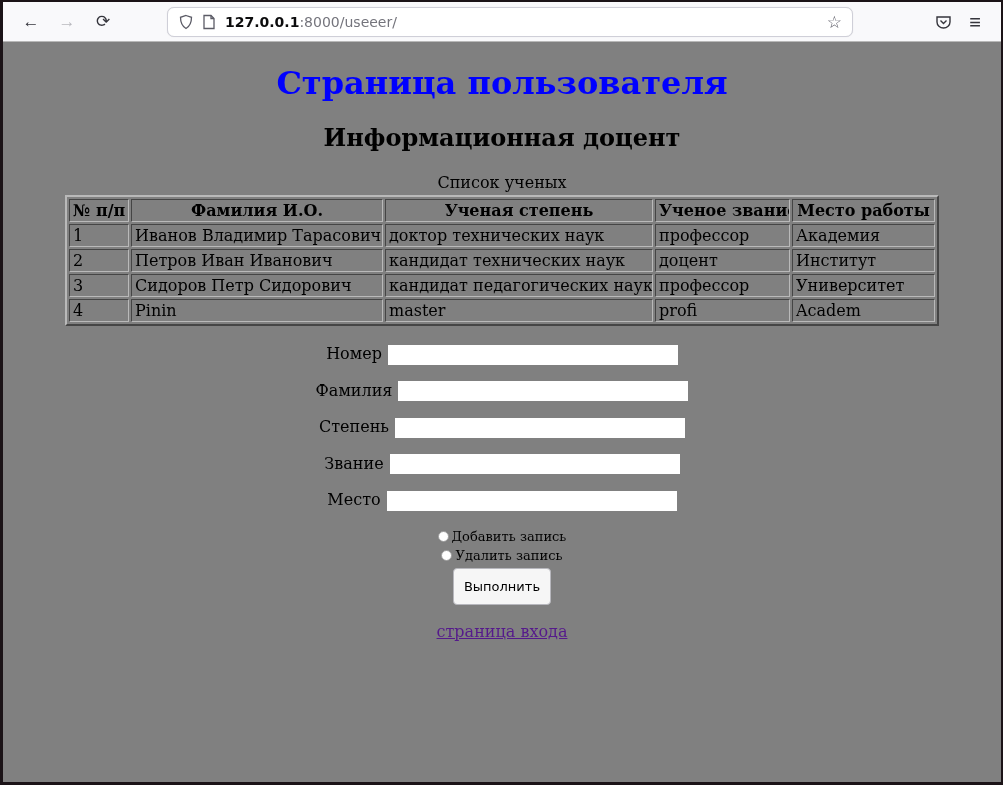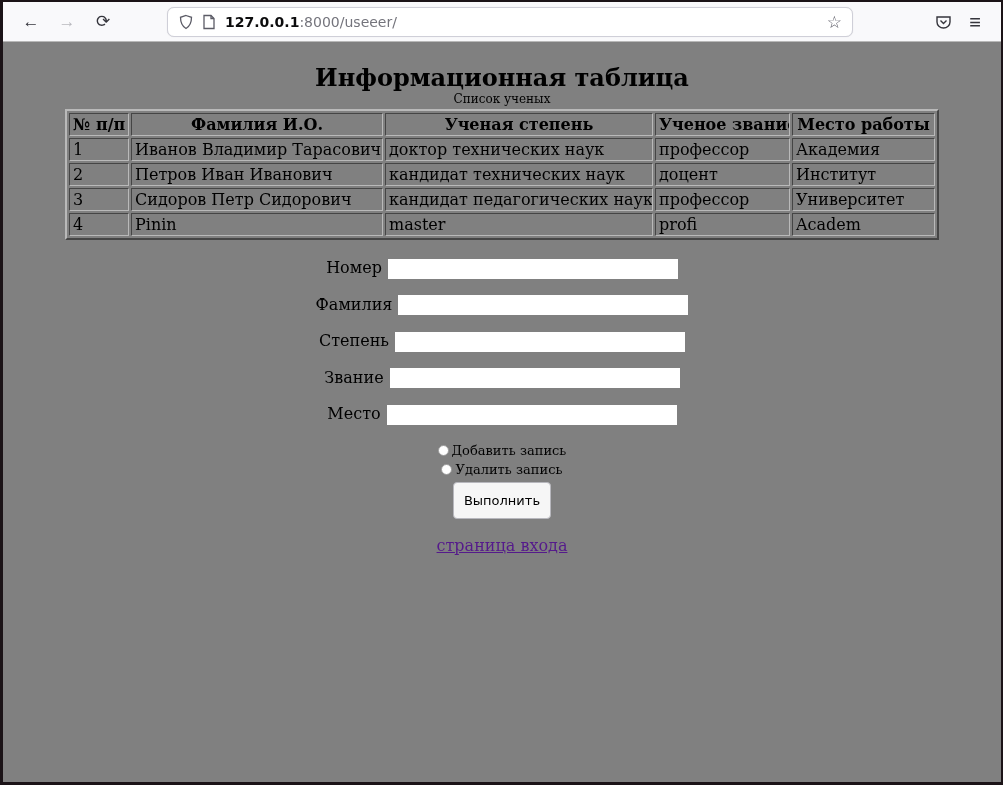--- a/index.html
+++ b/index.html
@@ -55,21 +55,21 @@
   .menu-glyph { font-size: 20px; color: #35353c; line-height: 1; }
   svg { display: block; }
   
   .page { flex: 1; overflow: hidden; text-align: center; }
   h1.title {
     margin-top: 22px; font-size: 32px; font-weight: bold; color: #0000ff;
   }
   h2.subtitle {
     margin-top: 21px; font-size: 24px; font-weight: bold; color: #000000;
   }
-  .tbl-caption { font-size: 12px; color: #000; text-align: center; }
+  .tbl-caption { margin-top: 21px; font-size: 16px; color: #000; text-align: center; }
   table.data {
     margin: 3px auto 4px auto;
     border-collapse: separate; border-spacing: 2px;
     border: 2px solid; border-color: #b9b9b9 #454545 #454545 #b9b9b9;
     table-layout: fixed; width: 868px;
     font-size: 16px; color: #000;
   }
   th, td {
     border: 1px solid; border-color: #454545 #b9b9b9 #b9b9b9 #454545;
     padding: 1px 3px; overflow: hidden; white-space: nowrap;
@@ -138,21 +138,22 @@
           <path d="M5.5 6.5 L8.5 9.5 L11.5 6.5"></path>
         </svg>
       </button>
       <button class="menu-btn">
         <span class="menu-glyph">≡</span>
       </button>
     </div>
   </div>
 
   <div class="page">
-    <h2 class="subtitle">Информационная таблица</h2>
+    <h1 class="title">Страница пользователя</h1>
+    <h2 class="subtitle">Информационная доцент</h2>
 
     <div class="tbl-caption">Список ученых</div>
 
     <table class="data">
       <colgroup>
         <col class="c1">
           <col class="c2">
           <col class="c3">
           <col class="c4">
           <col class="c5">

